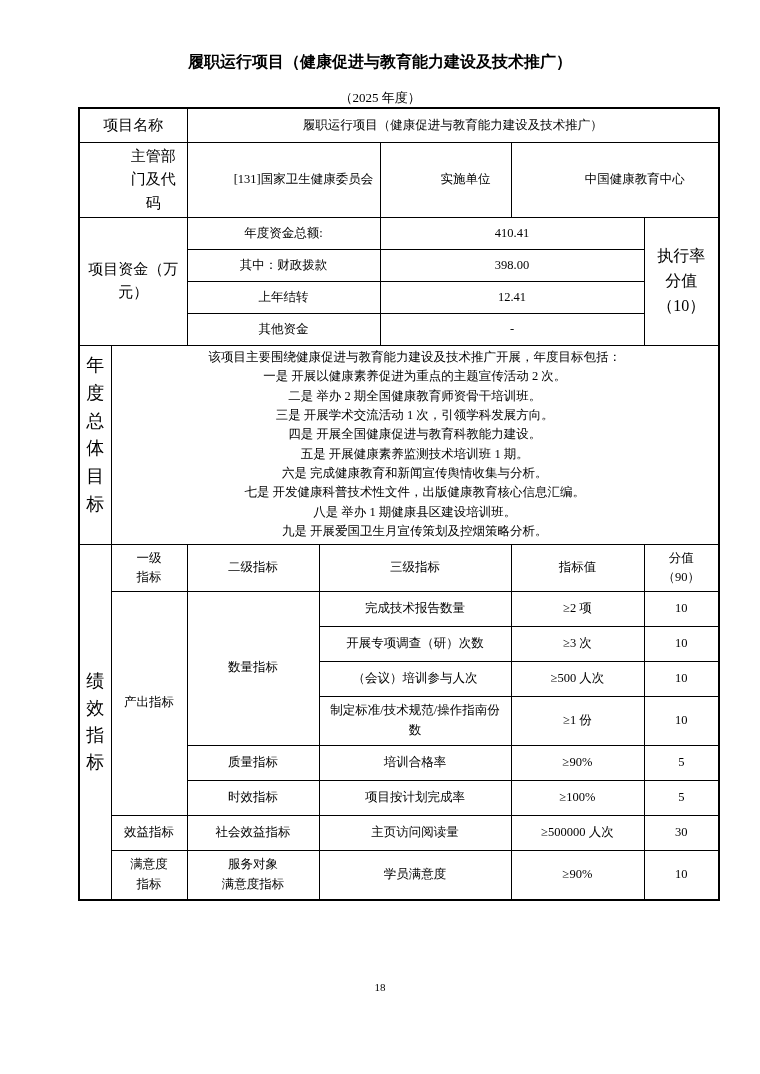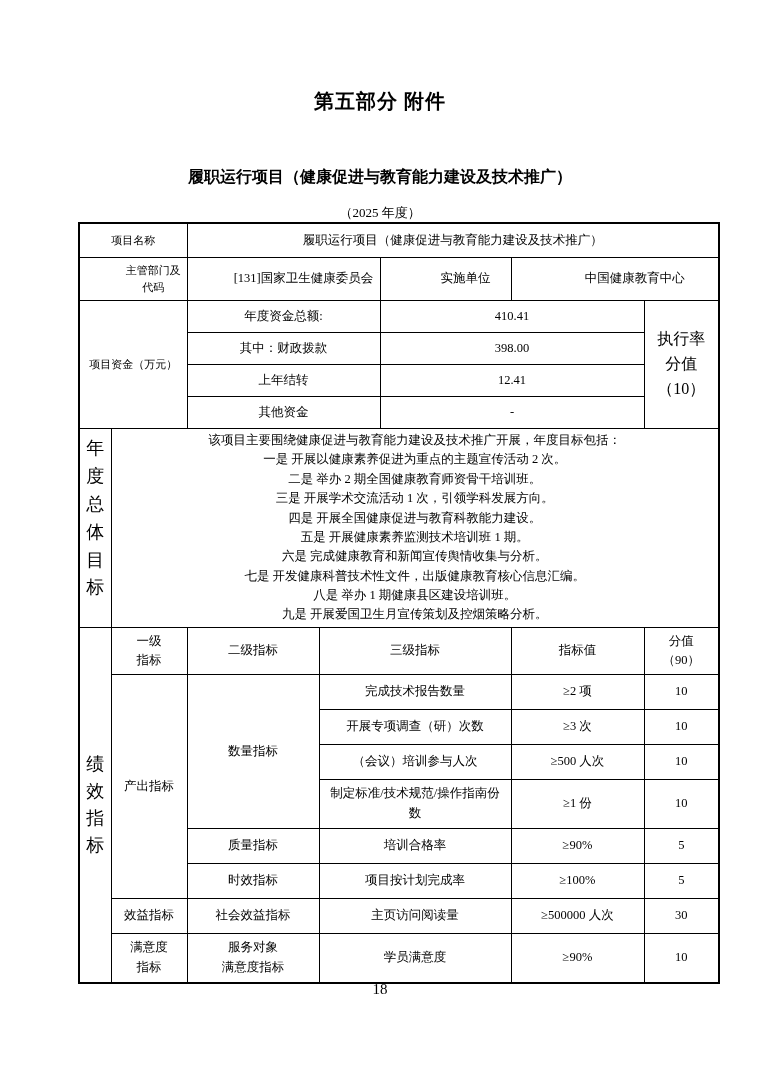--- a/index.html
+++ b/index.html
@@ -46,21 +46,21 @@
     border:1px solid #000;
     text-align:center;
     vertical-align:middle;
     padding:2px 5px;
     line-height:1.55;
     word-break:break-word;
   }
   tr.row-name td{height:29px;}
   tr.row-dept td{height:38px;padding-left:45px;}
   tr.fund td{height:27px;}
-  td.label{font-size:11px;}
+  td.label{font-size:15px;}
   td.fund-name-first{text-align:left;padding-left:13px;}
   td.fund-val{text-align:right;padding-right:10px;}
   td.score-cell{font-size:16px;line-height:1.7;}
   td.vert{
     padding:4px 8px;
     word-break:break-all;
     line-height:1.75;
     font-size:18px;
   }
   td.vert.top{vertical-align:top;padding-top:6px;}
@@ -73,29 +73,28 @@
   }
   tr.ind-head td{height:42px;line-height:1.5;}
   tr.ind-row td{height:30px;}
   tr.ind-row.tall td{height:44px;}
   td.l3{text-align:left;padding-left:9px;}
   .page-num{
     position:absolute;
     left:0;right:0;
     top:981px;
     text-align:center;
-    font-size:15px;
+    font-size:11px;
   }
 </style>
 </head>
 <body>
 
 <div class="page">
 
-  <h1 class="part-title">第五部分 附件</h1>
   <h2 class="doc-title">履职运行项目（健康促进与教育能力建设及技术推广）</h2>
   <div class="year-line">（2025 年度）</div>
 
   <table class="main-table">
     <colgroup>
       <col style="width:32px">
         <col style="width:76px">
         <col style="width:132px">
       <col style="width:61px">
         <col style="width:131px">

